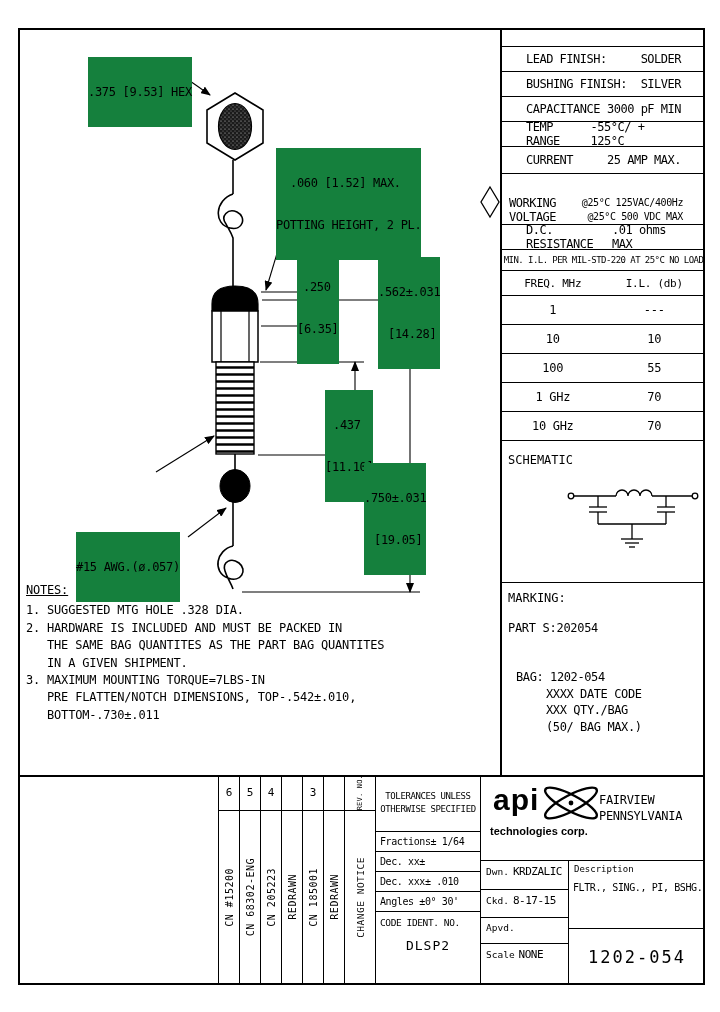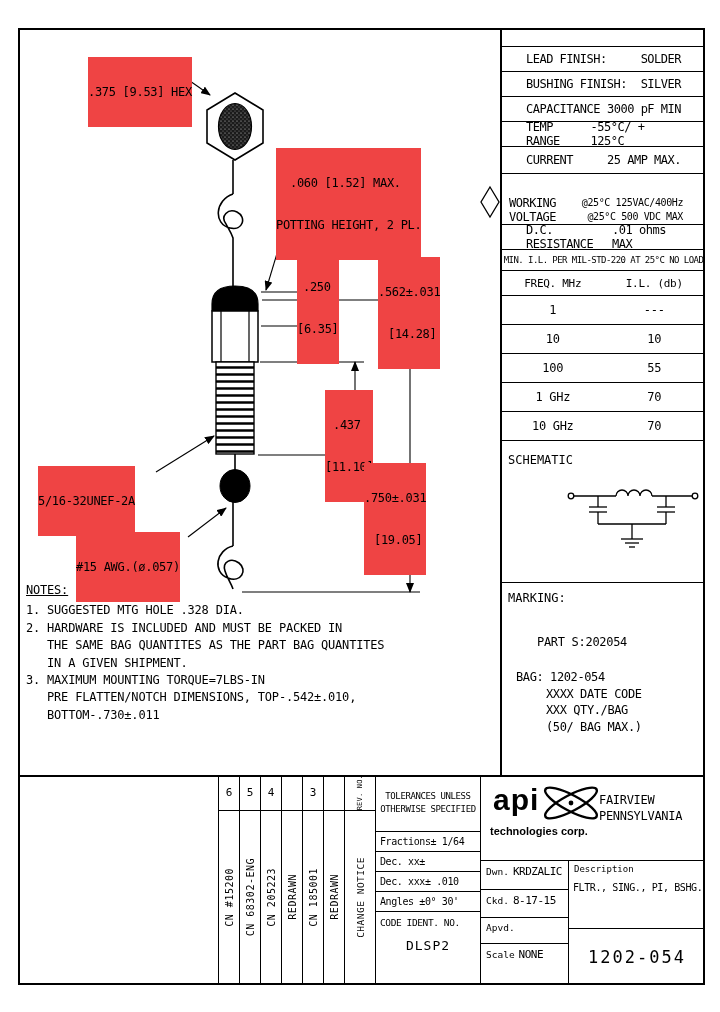--- a/index.html
+++ b/index.html
@@ -2,21 +2,21 @@
 <html><head>
 <meta charset="utf-8">
 <style>
   * { margin:0; padding:0; box-sizing:border-box; }
   html,body { background:#fff; }
   body { width:720px; height:1012px; font-family:"DejaVu Sans Mono", monospace; color:#000; }
   .page { position:relative; width:720px; height:1012px; background:#fff; overflow:hidden; }
   .frame { position:absolute; left:18px; top:28px; width:687px; height:957px; border:2px solid #000; z-index:1; }
   .art { position:absolute; left:0; top:0; z-index:5; pointer-events:none; }
 
-  .lbl { position:absolute; font-size:12px; line-height:14px; white-space:pre; letter-spacing:-0.3px; z-index:6; background:#ef4444; }
+  .lbl { position:absolute; font-size:12px; line-height:14px; white-space:pre; letter-spacing:-0.3px; z-index:6; background:#15803d; }
   .lbl div { white-space:pre; }
 
   .notes { position:absolute; left:26px; top:582px; width:364px; font-size:12px; line-height:17.4px; letter-spacing:-0.2px; z-index:6; }
   .notes-title { text-decoration:underline; margin-bottom:3px; }
   .note-line { white-space:pre; }
 
   
   .spec-panel { position:absolute; left:500px; top:28px; width:205px; height:747px; border-left:2px solid #000; font-size:12px; z-index:4; }
   .spacer { height:19px; border-bottom:1.5px solid #000; }
   .srow { display:flex; justify-content:space-between; align-items:center; padding:0 24px; border-bottom:1.5px solid #000; height:25px; letter-spacing:-0.5px; }
@@ -25,21 +25,21 @@
   .wv-labels { padding-left:7px; width:70px; font-size:12px; line-height:14px; letter-spacing:-0.5px; }
   .wv-values { flex:1; text-align:right; padding-right:22px; font-size:10px; line-height:14px; letter-spacing:-0.4px; }
   .ilnote { height:21px; border-bottom:1.5px solid #000; display:flex; align-items:center; justify-content:center; font-size:9px; letter-spacing:-0.55px; white-space:nowrap; }
   .ilhead { height:25px; border-bottom:1.5px solid #000; display:flex; align-items:center; font-size:11px; }
   .ilrow { height:29px; border-bottom:1.5px solid #000; display:flex; align-items:center; font-size:12px; }
   .ilcell { width:50%; text-align:center; letter-spacing:-0.3px; }
   .schem-section { position:relative; height:142px; border-bottom:1.5px solid #000; }
   .schem-label { position:absolute; left:6px; top:12px; font-size:12px; }
   .marking-section { position:relative; height:189px; }
   .marking-title { position:absolute; left:6px; top:8px; font-size:12px; }
-  .marking-part { position:absolute; left:6px; top:52px; font-size:12px; letter-spacing:-0.3px;margin-left:29px; }
+  .marking-part { position:absolute; left:6px; top:38px; font-size:12px; letter-spacing:-0.3px; }
   .bag-block { position:absolute; left:14px; top:86px; font-size:12px; line-height:16.5px; letter-spacing:-0.4px; }
   .bag-block .ind { margin-left:30px; }
 
   
   .tb-topline { position:absolute; left:18px; top:775px; width:687px; height:2px; background:#000; z-index:4; }
   .rev-col { position:absolute; top:775px; width:21px; height:210px; border-left:1.5px solid #000; z-index:4; }
   .rev-no { height:36px; border-bottom:1.5px solid #000; display:flex; align-items:center; justify-content:center; font-size:11px; }
   .rev-desc { height:172px; display:flex; align-items:center; justify-content:center; }
   .vtext { writing-mode:vertical-rl; transform:rotate(180deg); white-space:nowrap; font-size:10px; letter-spacing:0.5px; }
   .vtext.small { font-size:7px; letter-spacing:0.2px; }
@@ -179,23 +179,20 @@
     <div style="margin-left:10px;">[14.28]</div>
   </div>
   <div class="lbl" style="left:325px; top:390px;">
     <div style="margin-left:8px;">.437</div>
     <div>[11.10]</div>
   </div>
   <div class="lbl" style="left:364px; top:463px;">
     <div>.750±.031</div>
     <div style="margin-left:10px;">[19.05]</div>
   </div>
-  <div class="lbl" style="left:38px; top:466px;">
-    <div>5/16-32UNEF-2A</div>
-  </div>
   <div class="lbl" style="left:76px; top:532px;">
     <div>#15 AWG.(ø.057)</div>
   </div>
 
   <div class="notes">
     <div class="notes-title">NOTES:</div>
     <div class="note-line">1. SUGGESTED MTG HOLE .328 DIA.</div>
     <div class="note-line">2. HARDWARE IS INCLUDED AND MUST BE PACKED IN</div>
     <div class="note-line">   THE SAME BAG QUANTITES AS THE PART BAG QUANTITES</div>
     <div class="note-line">   IN A GIVEN SHIPMENT.</div>

